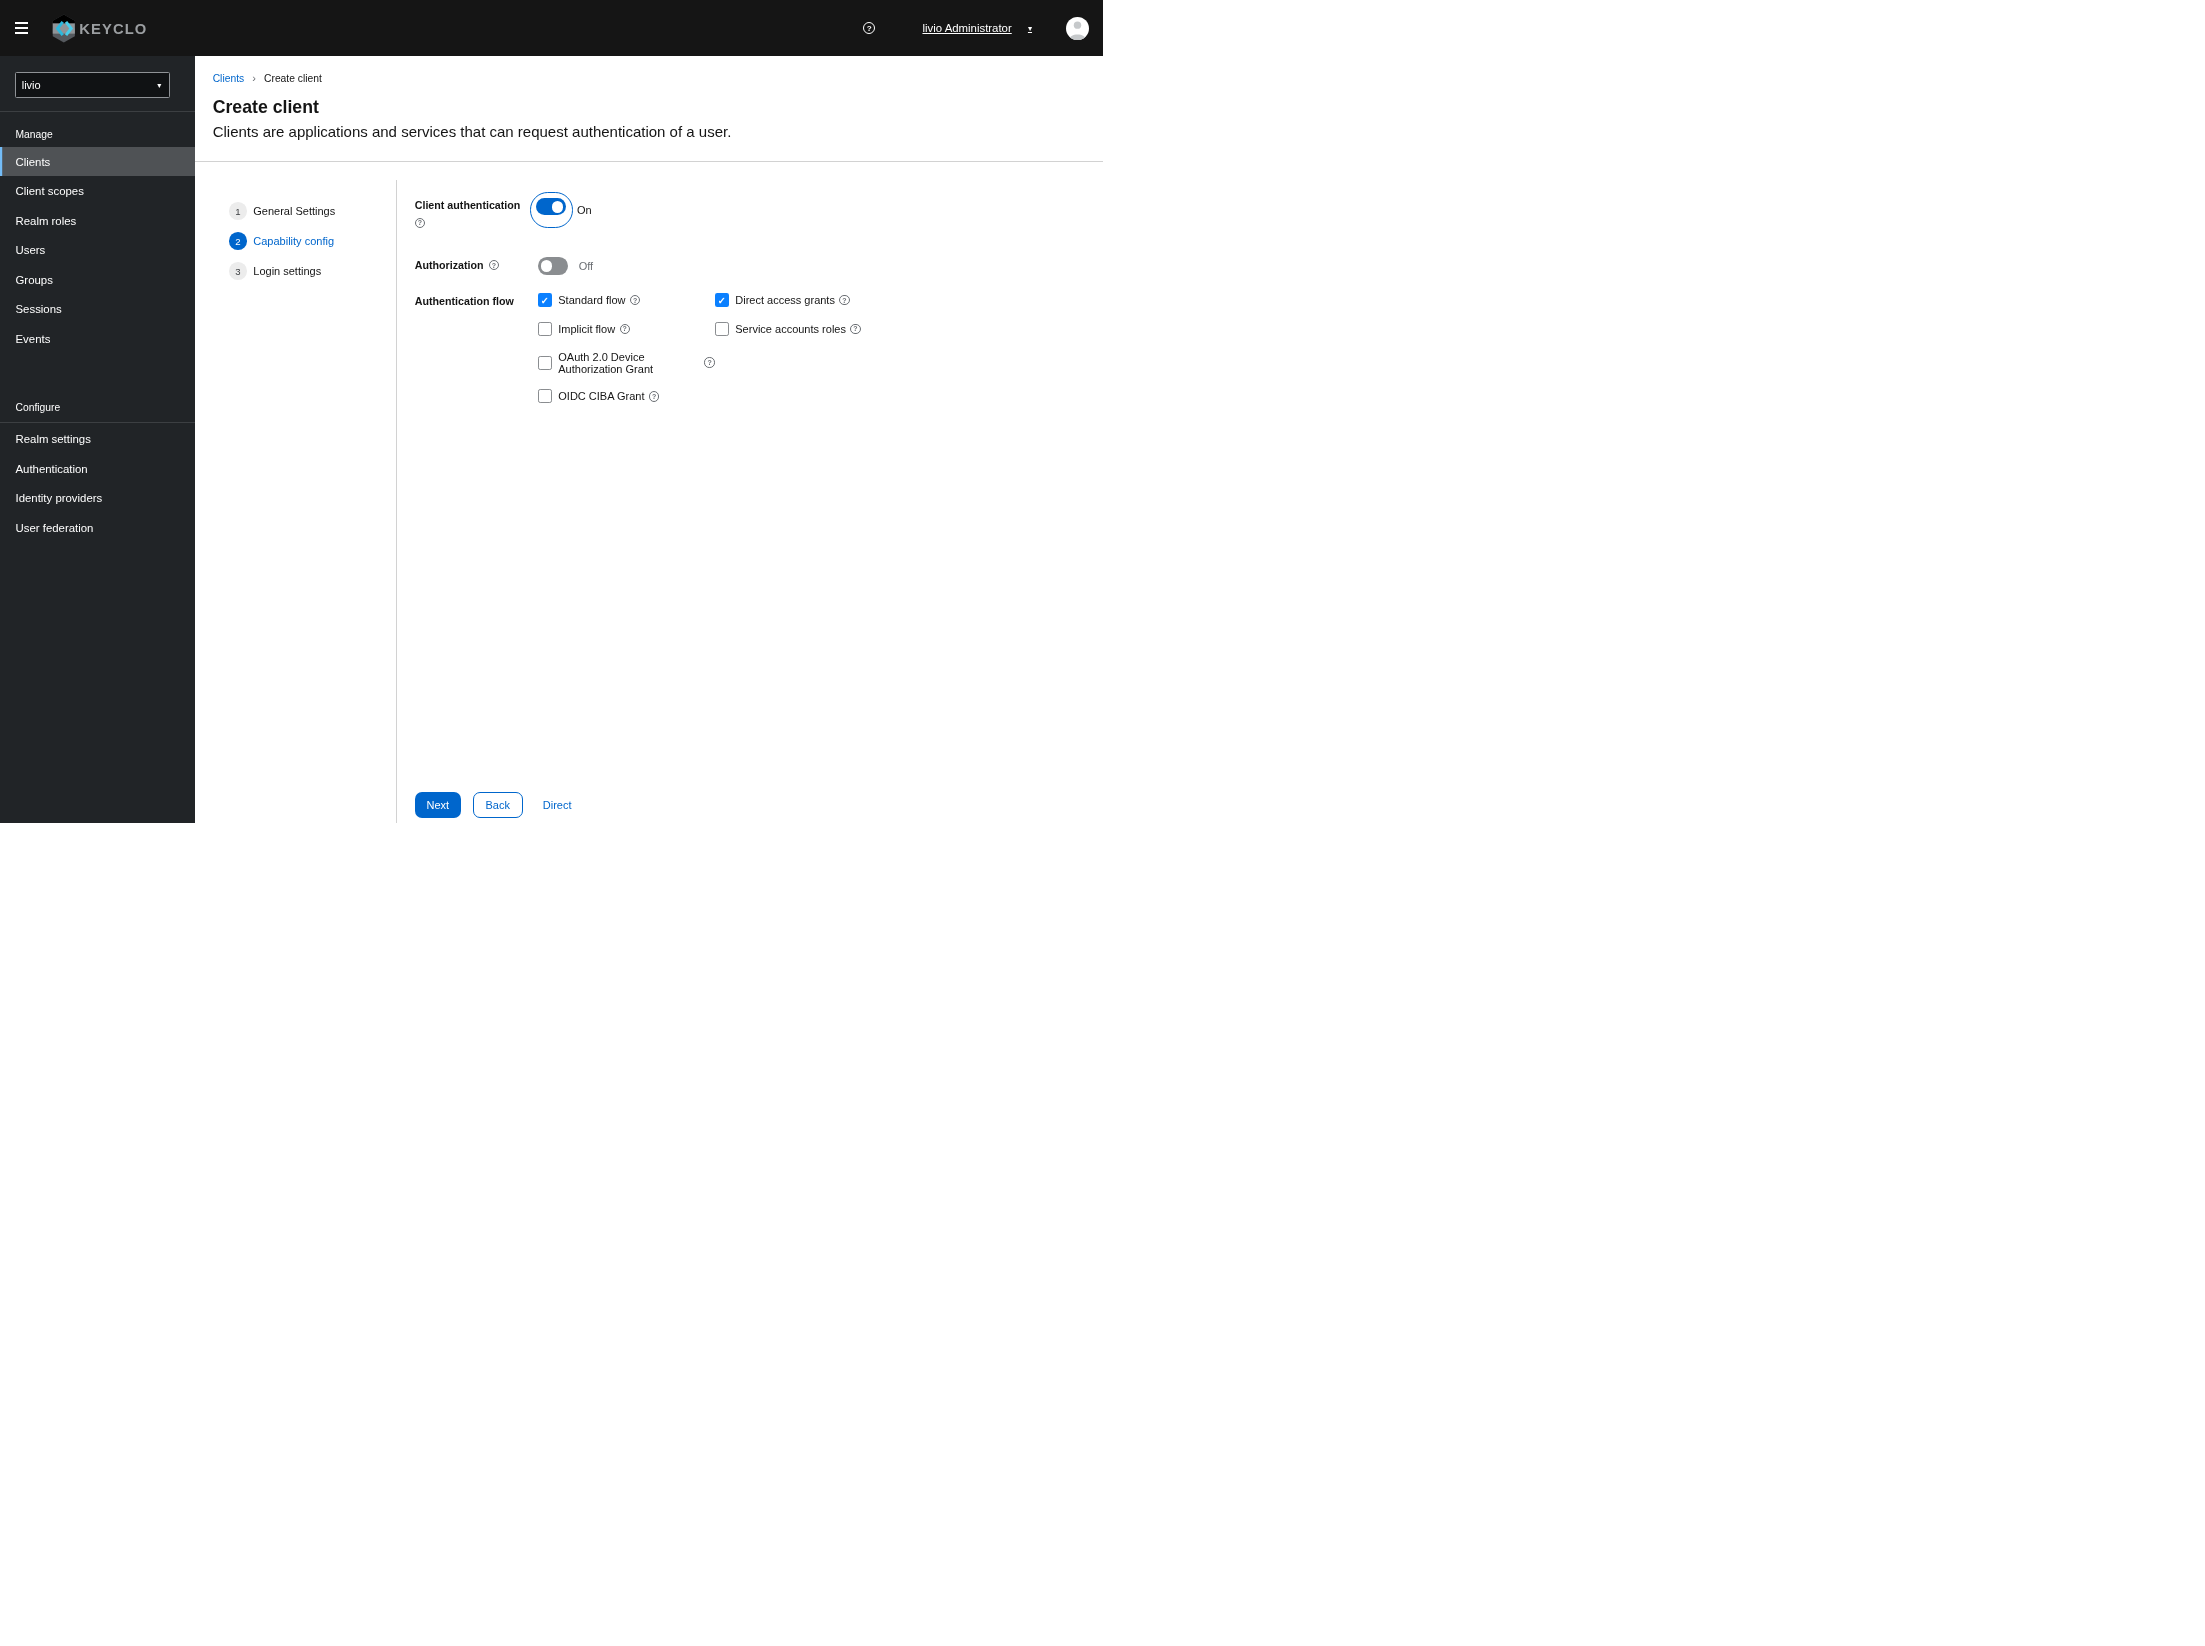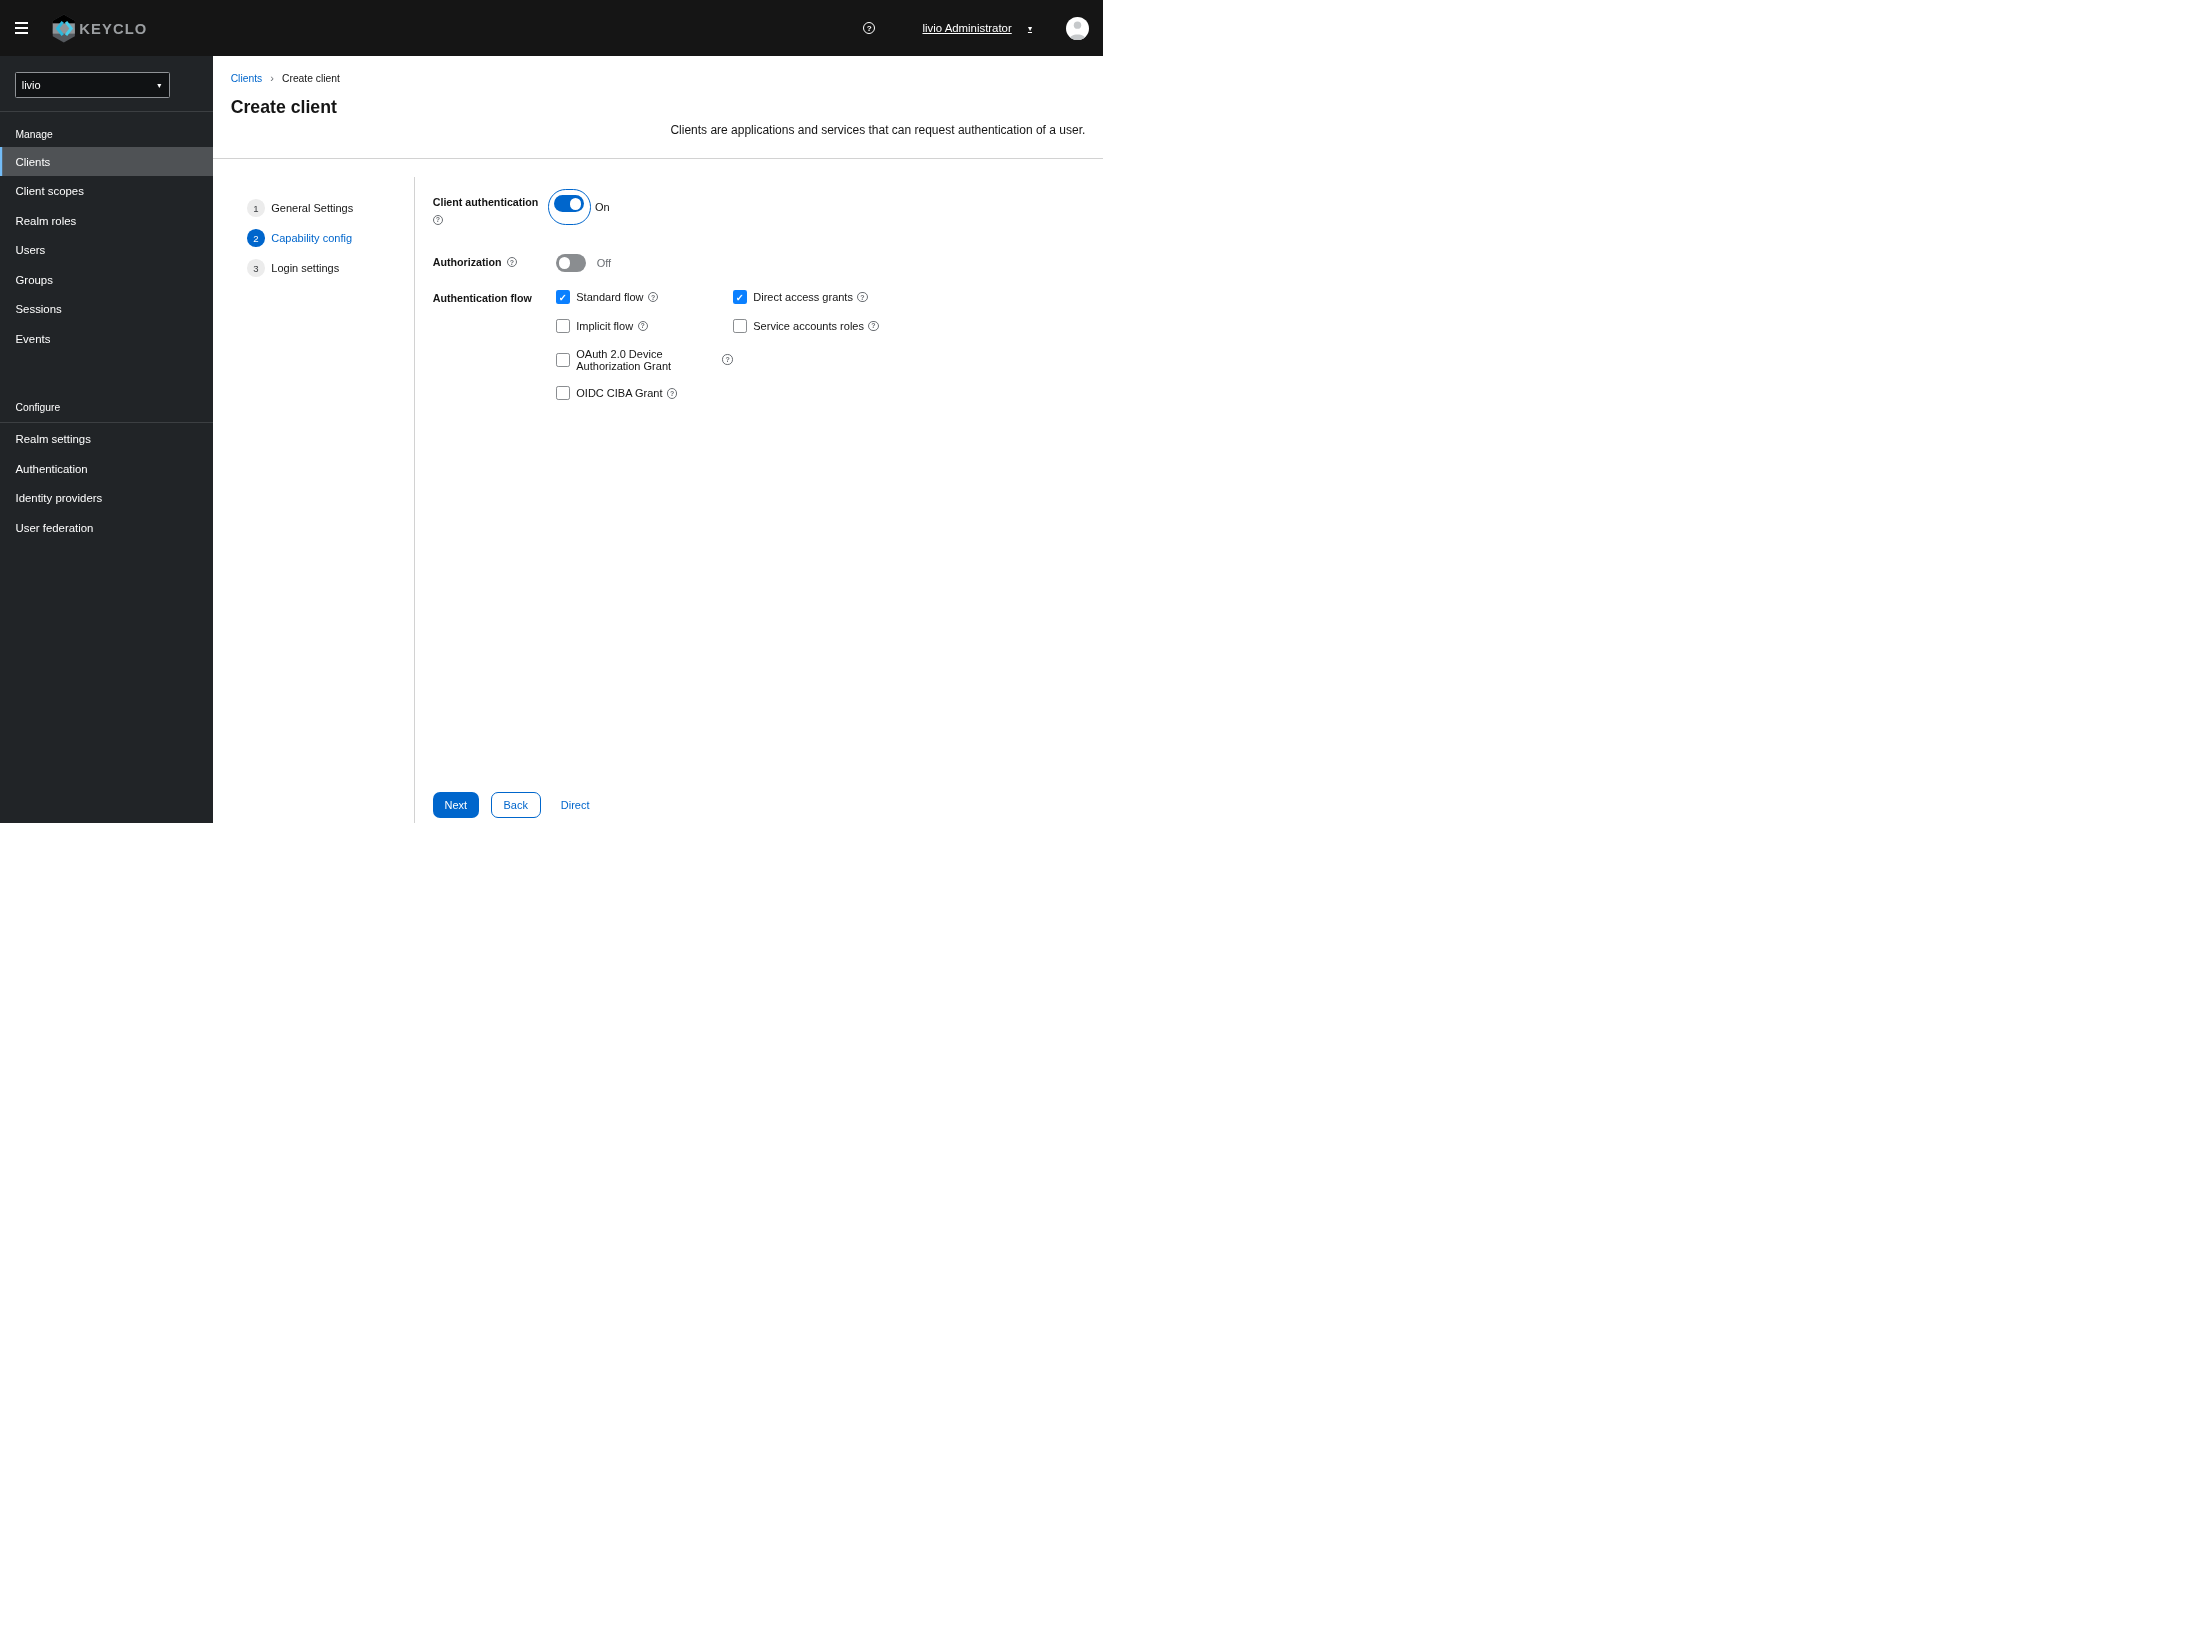--- a/index.html
+++ b/index.html
@@ -15,39 +15,39 @@
   .mast-right { margin-left:auto; display:flex; align-items:center; }
   .help-top { width:12.6px; height:12.6px; border:1.1px solid #fff; border-radius:50%; color:#fff; font-size:8.1px; font-weight:700; display:inline-flex; align-items:center; justify-content:center; }
   .user-menu { margin-left:47px; display:flex; align-items:center; color:#fff; font-size:11.4px;text-decoration:underline; }
   .user-menu .caret { margin-left:16.2px; font-size:8.1px; color:#fff; }
   .avatar { margin-left:34px; width:23px; height:23px; border-radius:50%; background:#fff; overflow:hidden; display:flex; align-items:flex-end; justify-content:center; }
 
   
   .split { flex:1; display:flex; min-height:0; }
 
   
-  .sidebar { width:213px; background:#212427; flex:0 0 auto; display:flex; flex-direction:column; }
+  .sidebar { width:195px; background:#212427; flex:0 0 auto; display:flex; flex-direction:column; }
   .realm-box { margin:15.5px 0 0 14.8px; width:155px; height:26.6px; background:#101214; border:0.7px solid #8f9296; border-radius:1.5px; display:flex; align-items:center; padding:0 7.4px 0 5.9px; color:#fff; font-size:11px; cursor:pointer; }
   .realm-box .caret { margin-left:auto; font-size:8.1px; }
   .nav-sep { border-top:0.7px solid #3c3f42; margin-top:13.3px; }
   .nav-group-label { padding:16.2px 0 0 15.5px; color:#fff; font-size:10.3px; }
   .nav-list { margin-top:7.4px; list-style:none; }
   .nav-item { height:29.5px; display:flex; align-items:center; padding-left:15.5px; color:#fff; font-size:11.4px; cursor:pointer; }
   .nav-item.selected { background:#4f5255; box-shadow:inset 2.2px 0 0 #73bcf7; }
   .group2 { margin-top:32.5px; }
   .group2 .nav-list { margin-top:8.9px; border-top:0.7px solid #3c3f42; padding-top:1.5px; }
 
   
   .main { flex:1; display:flex; flex-direction:column; min-width:0; }
   .page-head { padding:16.2px 17.7px 20.7px 17.7px; border-bottom:0.7px solid #d2d2d2; }
   .breadcrumb { display:flex; align-items:center; font-size:10.3px; }
   .breadcrumb .bc-link { color:#0066cc; text-decoration:none; cursor:pointer; }
   .breadcrumb .bc-sep { color:#6a6e73; margin:0 8.1px; font-size:11px; }
   .page-title { margin-top:13.3px; font-size:17.7px; font-weight:700; color:#151515; }
-  .page-sub { margin-top:4.4px; font-size:12px; color:#151515;text-align:right; }
+  .page-sub { margin-top:4.4px; font-size:15px; color:#151515; }
 
   
   .wizard { flex:1; display:flex; min-height:0; }
   .wiz-nav { width:202px; flex:0 0 auto; border-right:0.7px solid #d2d2d2; margin-top:18.5px; padding:16.2px 0 0 34px; }
   .step { display:flex; align-items:center; height:30px; cursor:pointer; }
   .step-num { width:17.7px; height:17.7px; border-radius:50%; background:#ececec; color:#3c3f42; font-size:9.6px; display:flex; align-items:center; justify-content:center; flex:0 0 auto; }
   .step-label { margin-left:6.6px; font-size:11px; color:#151515; }
   .step.active .step-num { background:#0066cc; color:#fff; }
   .step.active .step-label { color:#0066cc; }
 

